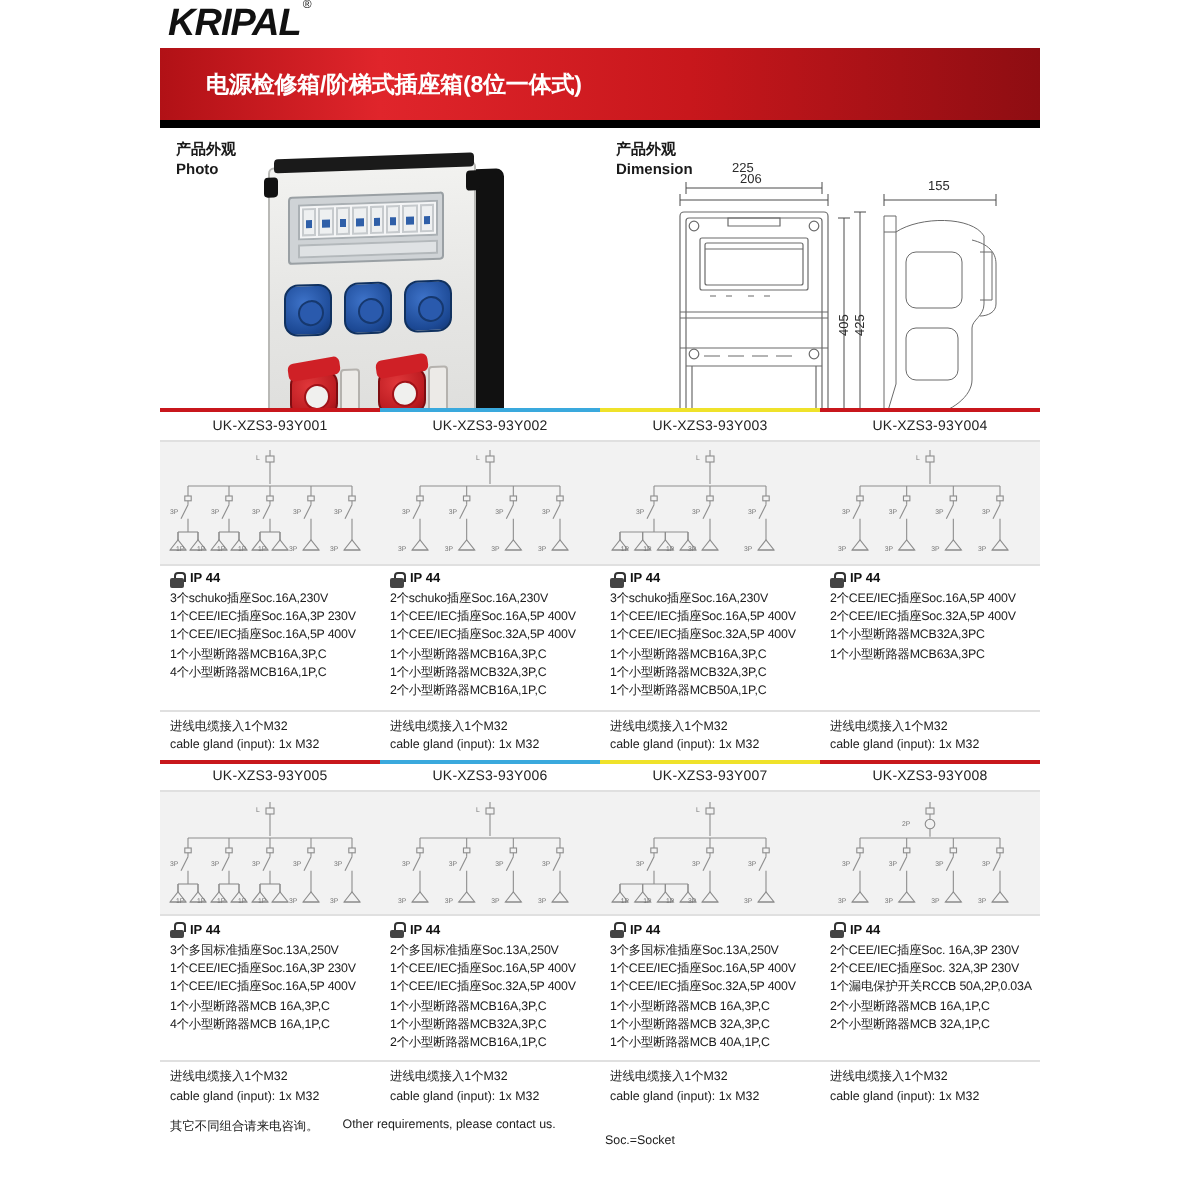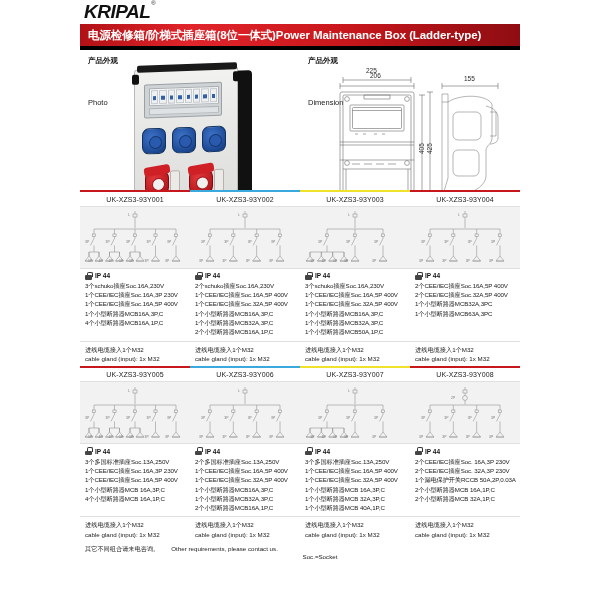--- a/index.html
+++ b/index.html
@@ -33,44 +33,44 @@
     font-size:19px; letter-spacing:-0.5px; color:#111;
     line-height:20px; position:relative;
   }
   .brand .reg {
     font-size:6px; font-style:normal; font-weight:normal;
     vertical-align:super; position:relative; top:-6px; left:1px;
   }
 
   
   .title-bar {
-    margin-top:2px; height:22px;
+    margin-top:2px; height:36px;
     background: linear-gradient(to right, #b11116 0%, #e0252b 25%, #c8171c 60%, #8e0d12 100%);
     display:flex; align-items:center;
-    padding-left:8px;
+    padding-left:23px;
     color:#fff; font-weight:bold; font-size:11.5px;
     letter-spacing:-0.1px;
     white-space:nowrap;
   }
   .title-bar .cn { font-size:11.5px; }
   .title-bar .en { font-size:11.5px; }
 
   
   .black-strip { height:4px; background:#000; }
 
   
   .top-row { display:flex; height:140px; border-bottom:0px; }
   .panel { position:relative; }
   .panel-photo { width:220px; }
   .panel-dim { width:220px; }
   .panel-label {
     position:absolute; left:8px; top:6px;
     font-size:7.5px; color:#1a1a1a; line-height:10px; font-weight:bold;
   }
-  .panel-label .en { font-weight:normal; font-size:7.5px;margin-top:32px; }
+  .panel-label .en { font-weight:bold; font-size:7.5px; }
 
   
   .photo-wrap {
     position:absolute; left:48px; top:12px; width:140px; height:168px;
   }
   .dev-shadow {
     position:absolute; left:16px; top:10px; width:108px; height:152px;
     background:#111; border-radius:4px;
     transform: skewY(-2deg);
   }
@@ -214,21 +214,20 @@
   <div class="gutter-r"></div>
 
   <div class="content">
 
     <div class="brand-bar">
       <div class="brand"><span>KRIPAL</span><span class="reg">®</span></div>
     </div>
 
     <div class="title-bar">
       <span class="cn">电源检修箱/阶梯式插座箱(8位一体式)</span>
-      <span class="en">Power Maintenance Box (Ladder-type)</span>
     </div>
     <div class="black-strip"></div>
 
     <div class="top-row">
 
       <div class="panel panel-photo">
         <div class="panel-label">
           <div>产品外观</div>
           <div class="en">Photo</div>
         </div>

